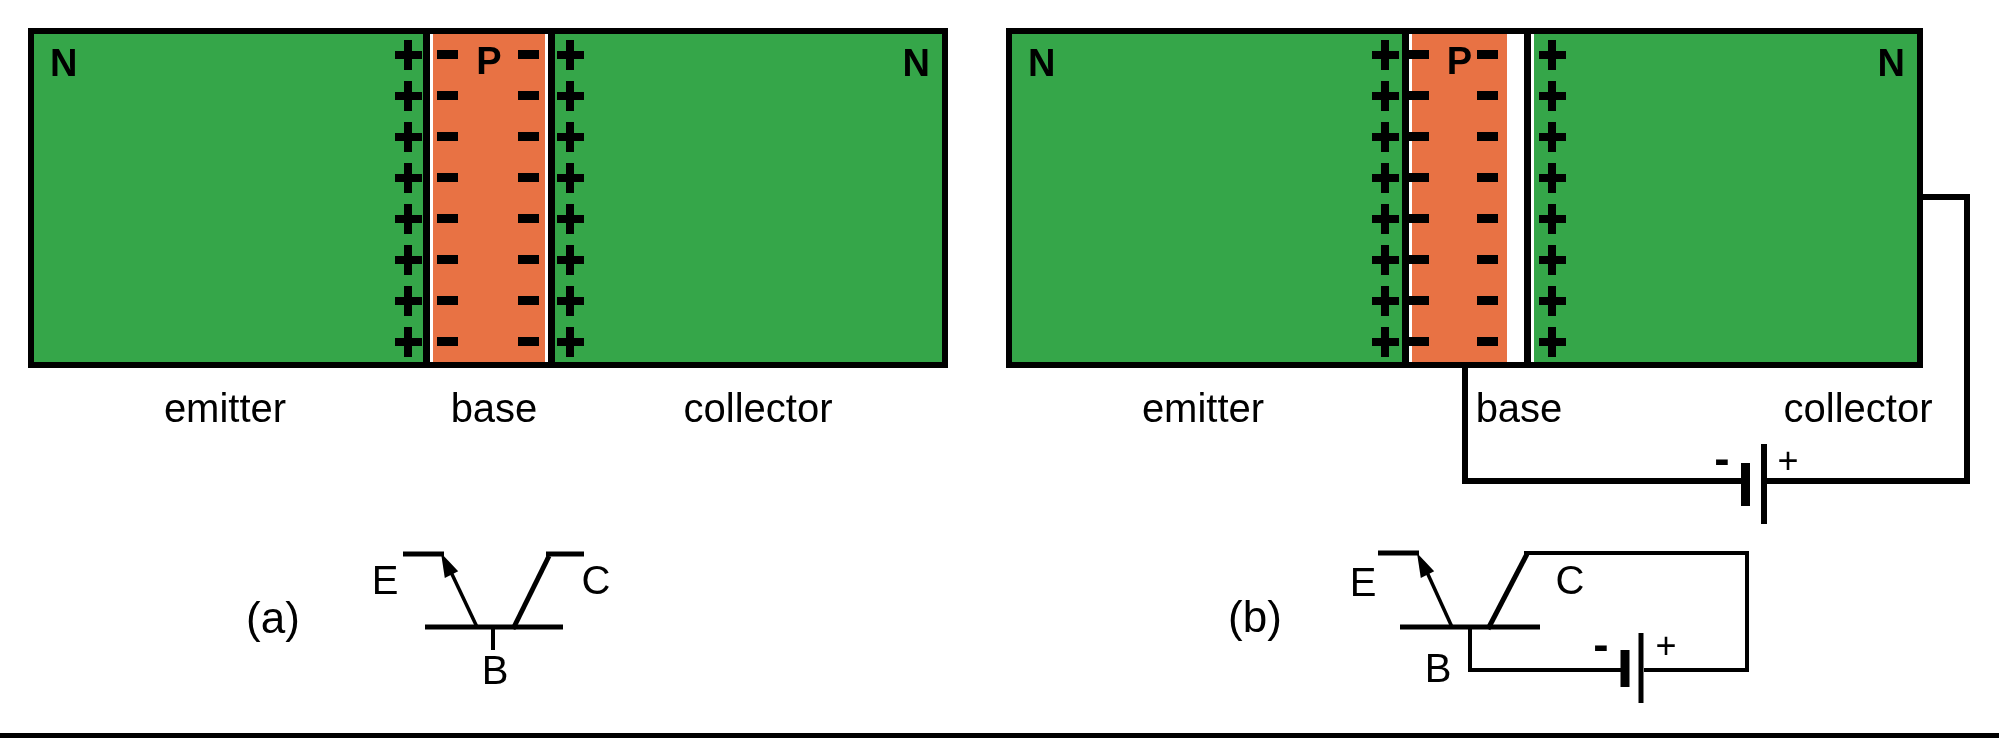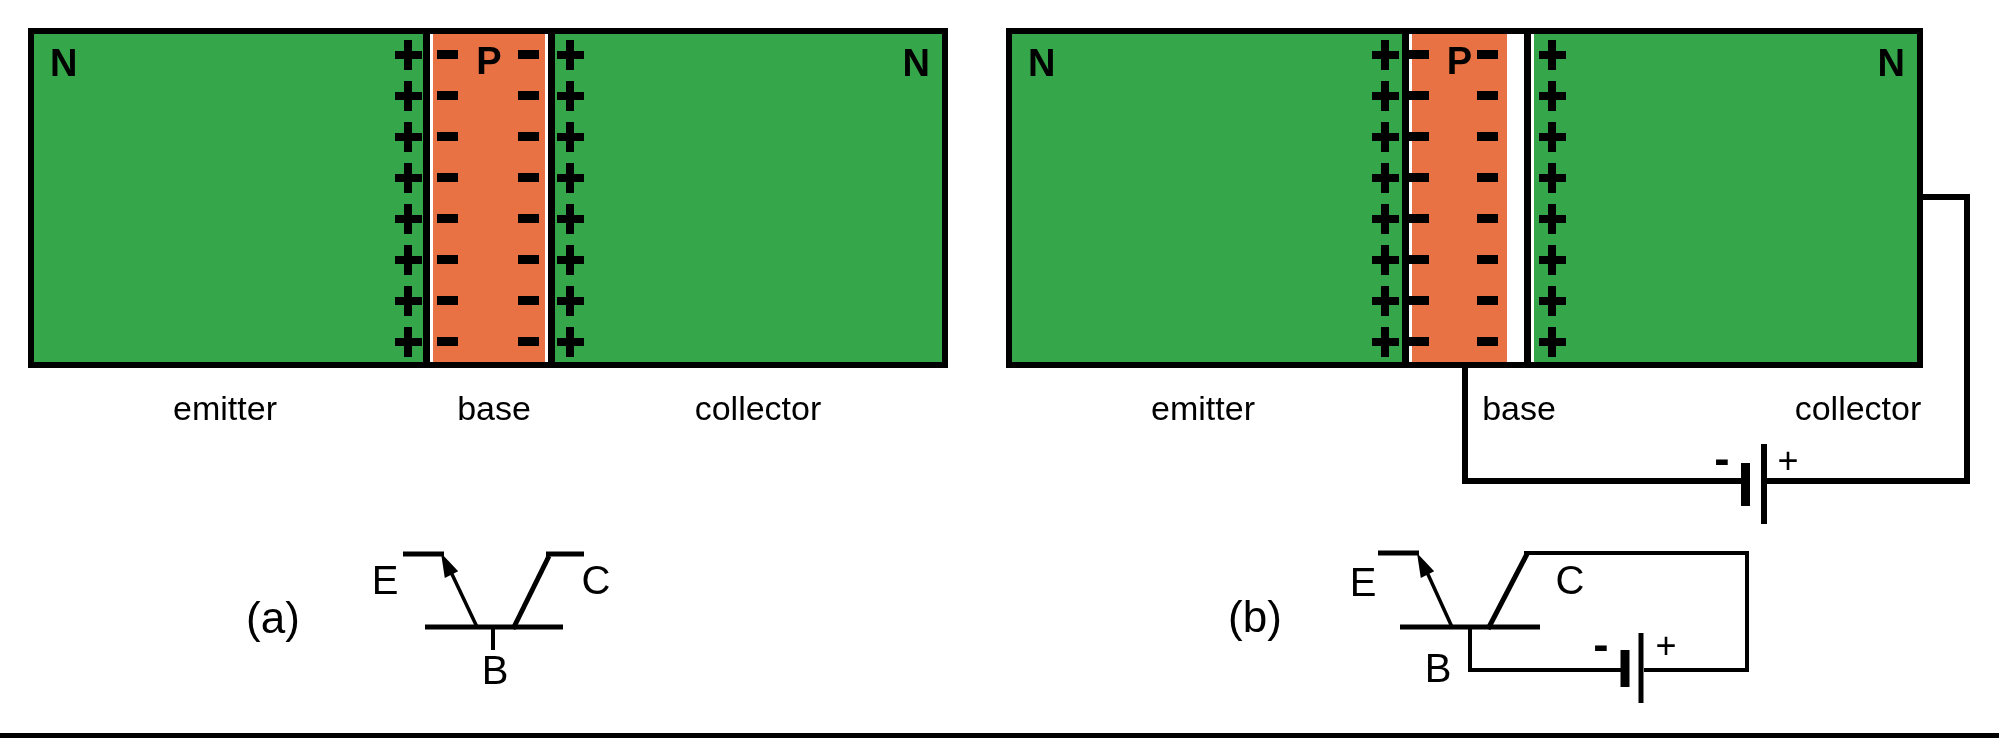--- a/index.html
+++ b/index.html
@@ -17,21 +17,21 @@
     flex-direction:column;justify-content:space-around;align-items:center;}
   .charge.plus{position:relative;width:27px;height:30px;display:block;}
   .charge.plus::before{content:"";position:absolute;left:50%;top:0;transform:translateX(-50%);
     width:8px;height:30px;background:var(--line);}
   .charge.plus::after{content:"";position:absolute;top:50%;left:0;transform:translateY(-50%);
     width:27px;height:8px;background:var(--line);}
   .charge.minus{display:block;width:21px;height:9px;background:var(--line);}
   .region-type{position:absolute;font-size:38px;font-weight:bold;line-height:1;}
   .p-type{left:50%;top:8px;transform:translateX(-50%);}
   .zone-label{position:absolute;top:391px;transform:translateX(-50%);
-    font-size:34px;line-height:34px;white-space:nowrap;}
+    font-size:40px;line-height:34px;white-space:nowrap;}
   .pin-label{position:absolute;transform:translate(-50%,-50%);font-size:40px;line-height:1;}
   .panel-tag{position:absolute;transform:translate(-50%,-50%);font-size:44px;line-height:1;}
   .wire{position:absolute;background:var(--line);}
   .bat-neg{position:absolute;transform:translate(-50%,-50%);font-size:46px;font-weight:bold;line-height:1;}
   .bat-pos{position:absolute;transform:translate(-50%,-50%);font-size:36px;line-height:1;}
   .schematic{position:absolute;}
   .bottom-rule{position:absolute;left:0;top:733px;width:100%;height:5px;background:var(--line);}
 </style>
 </head>
 <body>

